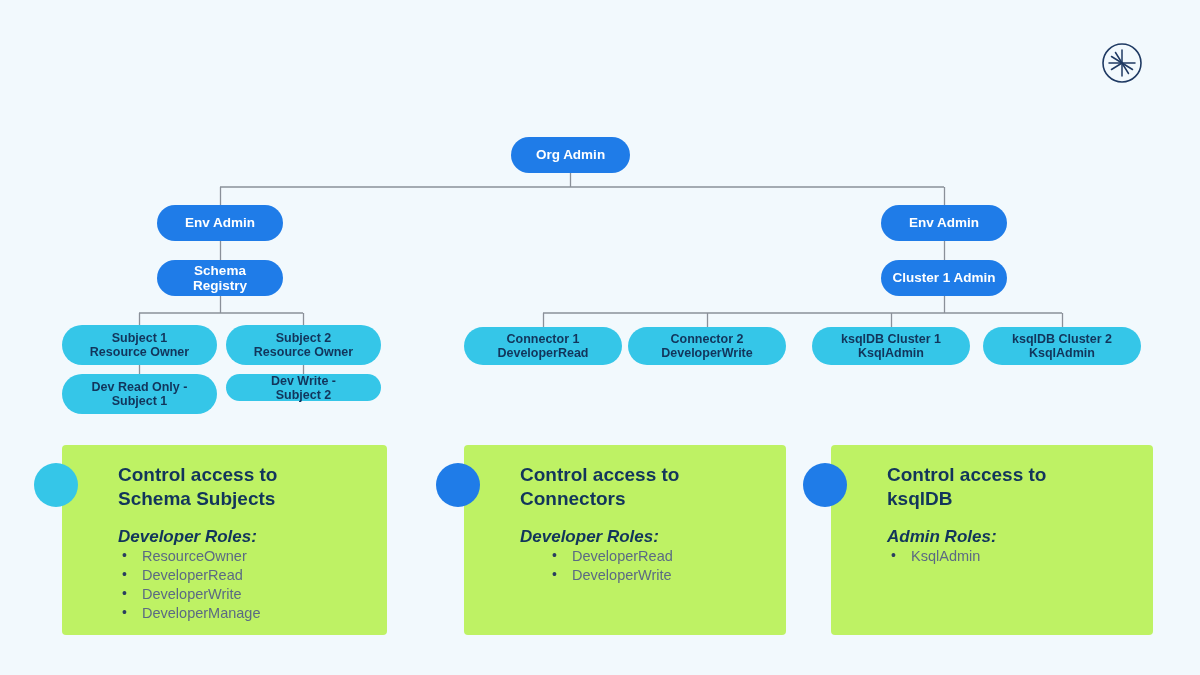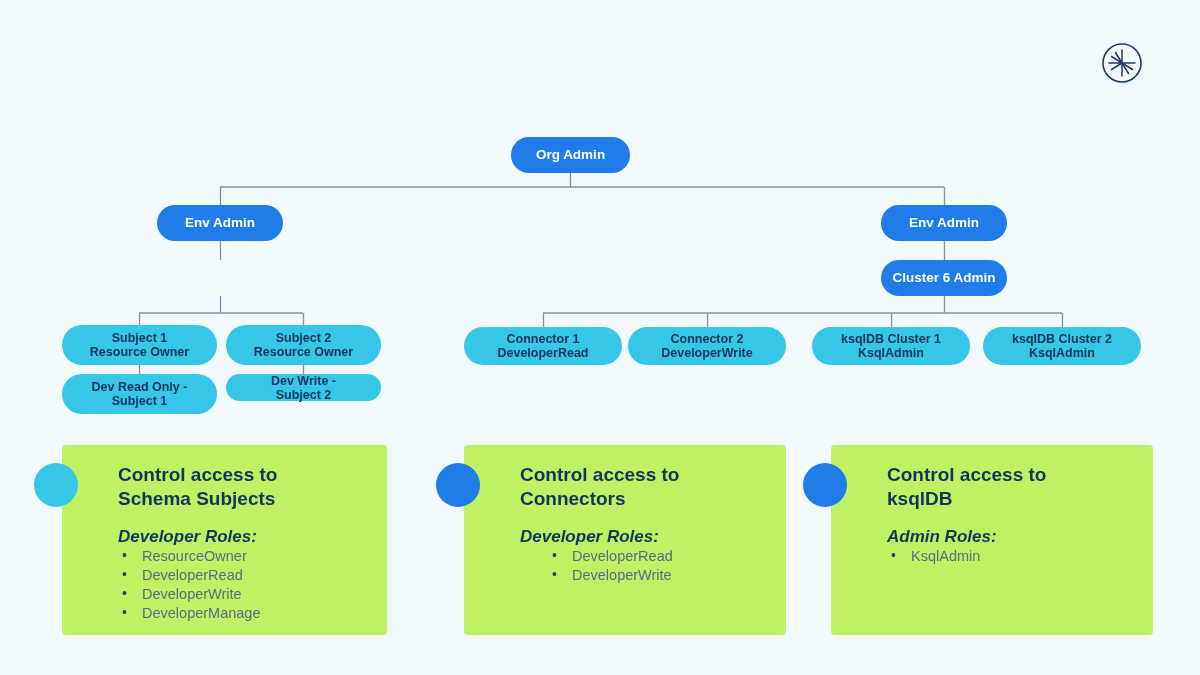--- a/index.html
+++ b/index.html
@@ -195,22 +195,24 @@
         <line x1="543" y1="313" x2="1062" y2="313"></line>
         <line x1="543.5" y1="313" x2="543.5" y2="327"></line>
         <line x1="707.5" y1="313" x2="707.5" y2="327"></line>
         <line x1="891.5" y1="313" x2="891.5" y2="327"></line>
         <line x1="1062.5" y1="313" x2="1062.5" y2="327"></line>
       </g>
     </svg>
 
     <div class="node blue" style="left:511px;top:137px;width:119px;height:36px;">Org Admin</div>
     <div class="node blue" style="left:157px;top:205px;width:126px;height:36px;">Env Admin</div>
+    <div class="node blue" style="left:157px;top:260px;width:126px;height:36px;">Schema
+Registry</div>
     <div class="node blue" style="left:881px;top:205px;width:126px;height:36px;">Env Admin</div>
-    <div class="node blue" style="left:881px;top:260px;width:126px;height:36px;">Cluster 6 Admin</div>
+    <div class="node blue" style="left:881px;top:260px;width:126px;height:36px;">Cluster 1 Admin</div>
 
     <div class="node cyan" style="left:62px;top:325px;width:155px;height:40px;">Subject 1
 Resource Owner</div>
     <div class="node cyan" style="left:226px;top:325px;width:155px;height:40px;">Subject 2
 Resource Owner</div>
     <div class="node cyan" style="left:62px;top:374px;width:155px;height:40px;">Dev Read Only -
 Subject 1</div>
     <div class="node cyan" style="left:226px;top:374px;width:155px;height:27px;">Dev Write -
 Subject 2</div>
 

